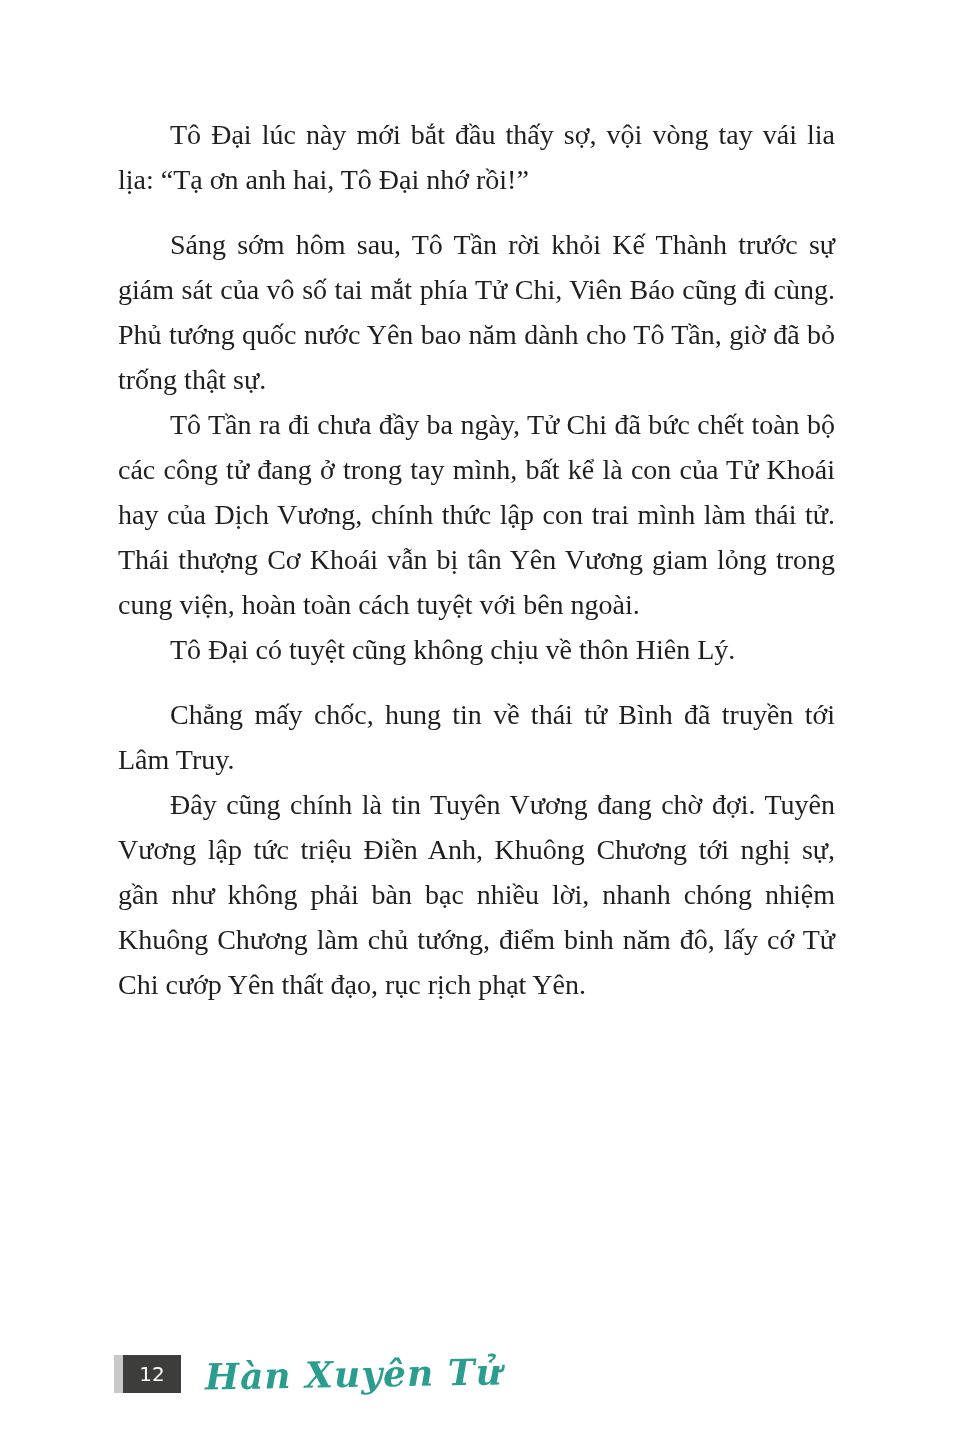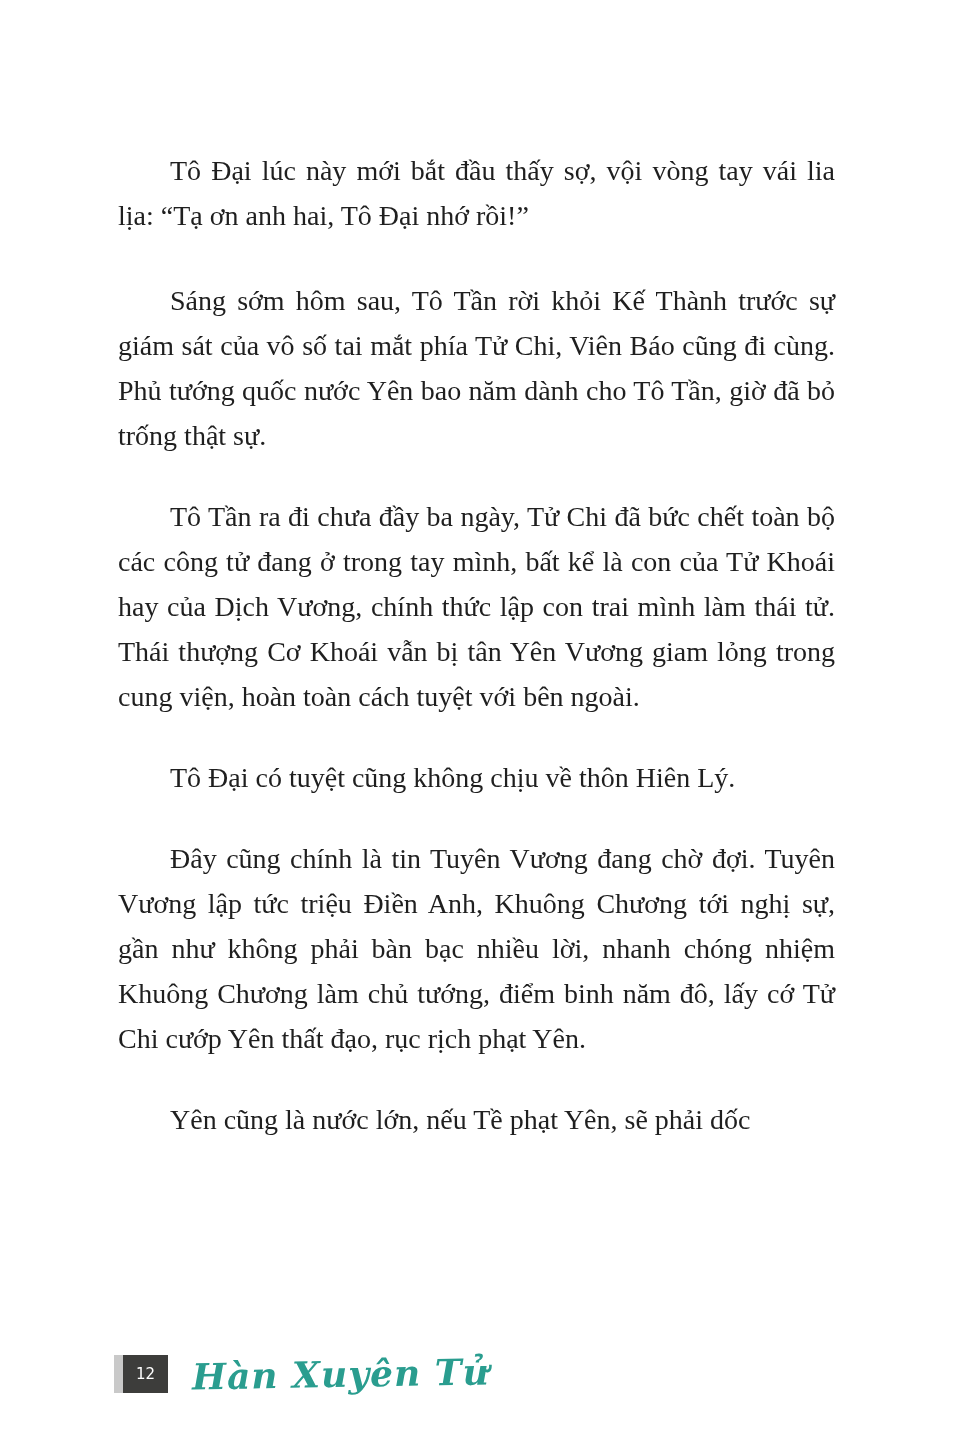--- a/index.html
+++ b/index.html
@@ -15,37 +15,37 @@
   }
   .text-block {
     position: absolute;
     top: 112px;
     left: 118px;
     right: 122px;
     font-size: 28px;
     line-height: 45px;
     text-align: justify;
   }
-  .para { text-indent: 52px; margin-top: 36px; }
-  .scene-break { margin-top: 40px; }
+  .para { text-indent: 52px; }
+  .scene-break { margin-top: 20px; }
   .footer {
     position: absolute;
     left: 114px;
     bottom: 58px;
     display: flex;
     align-items: center;
     gap: 24px;
   }
   .page-tab { display: flex; align-items: stretch; height: 38px; }
   .tab-strip { width: 9px; background: #c9c9c9; }
   .tab-num {
     background: #3d3d3b;
     color: #ffffff;
-    font-size: 15px;
-    width: 45px;
+    font-size: 20px;
+    width: 58px;
     display: flex;
     align-items: center;
     justify-content: center;
     font-family: "DejaVu Sans", sans-serif;
   }
   .signature {
     color: #2a9d8f;
     font-size: 36px;
     font-style: italic;
     font-weight: bold;
@@ -57,22 +57,22 @@
 </head>
 <body>
 
 <div class="page">
 
   <div class="text-block">
     <p class="para">Tô Đại lúc này mới bắt đầu thấy sợ, vội vòng tay vái lia lịa: “Tạ ơn anh hai, Tô Đại nhớ rồi!”</p>
     <p class="para scene-break">Sáng sớm hôm sau, Tô Tần rời khỏi Kế Thành trước sự giám sát của vô số tai mắt phía Tử Chi, Viên Báo cũng đi cùng. Phủ tướng quốc nước Yên bao năm dành cho Tô Tần, giờ đã bỏ trống thật sự.</p>
     <p class="para">Tô Tần ra đi chưa đầy ba ngày, Tử Chi đã bức chết toàn bộ các công tử đang ở trong tay mình, bất kể là con của Tử Khoái hay của Dịch Vương, chính thức lập con trai mình làm thái tử. Thái thượng Cơ Khoái vẫn bị tân Yên Vương giam lỏng trong cung viện, hoàn toàn cách tuyệt với bên ngoài.</p>
     <p class="para">Tô Đại có tuyệt cũng không chịu về thôn Hiên Lý.</p>
+    <p class="para scene-break">Chẳng mấy chốc, hung tin về thái tử Bình đã truyền tới Lâm Truy.</p>
     <p class="para">Đây cũng chính là tin Tuyên Vương đang chờ đợi. Tuyên Vương lập tức triệu Điền Anh, Khuông Chương tới nghị sự, gần như không phải bàn bạc nhiều lời, nhanh chóng nhiệm Khuông Chương làm chủ tướng, điểm binh năm đô, lấy cớ Tử Chi cướp Yên thất đạo, rục rịch phạt Yên.</p>
-    <p class="para">Yên cũng là nước lớn, nếu Tề phạt Yên, sẽ phải dốc</p>
   </div>
 
   <div class="footer">
     <div class="page-tab">
       <span class="tab-strip"></span>
       <span class="tab-num">12</span>
     </div>
     <div class="signature">Hàn Xuyên Tử</div>
   </div>
 

